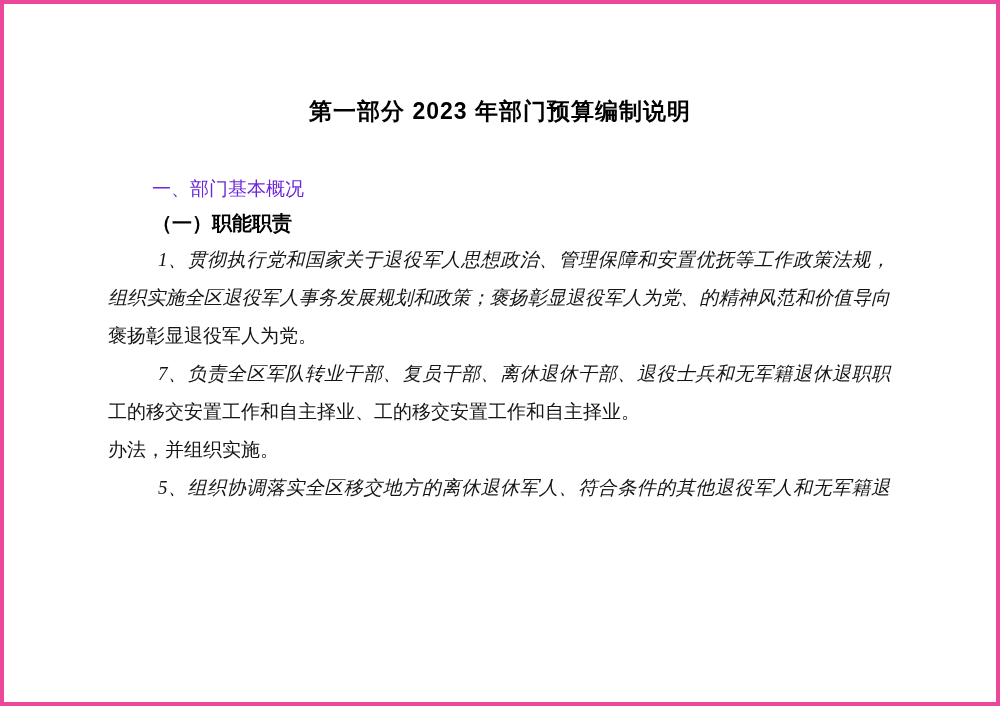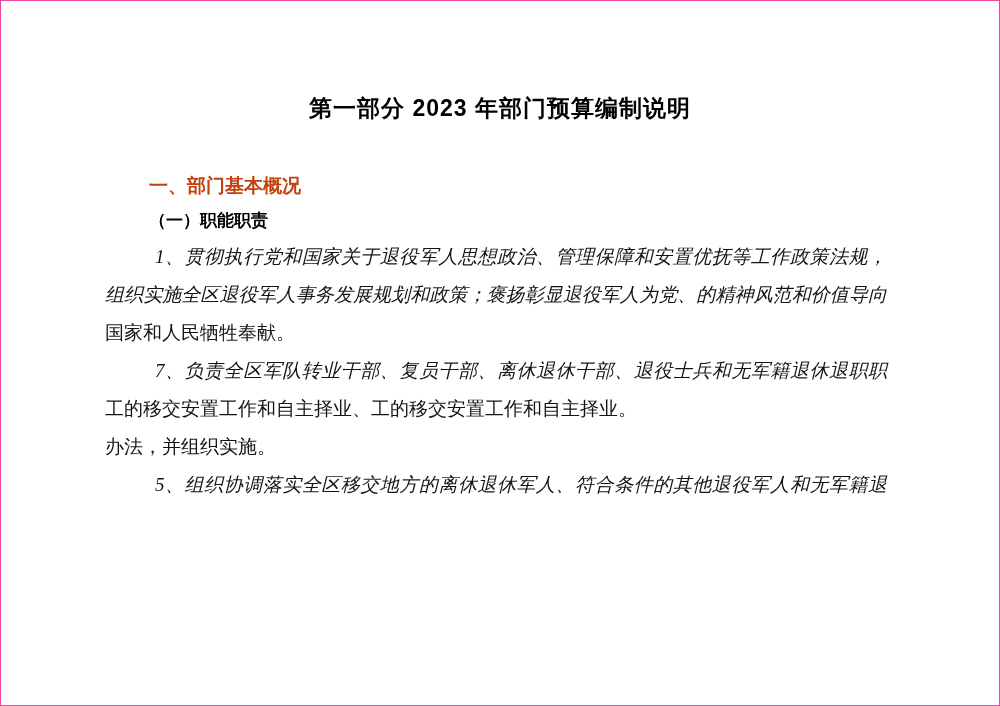--- a/index.html
+++ b/index.html
@@ -5,21 +5,21 @@
   html, body {
     margin: 0;
     padding: 0;
     background: #ffffff;
   }
   .page {
     position: relative;
     width: 1000px;
     height: 706px;
     background: #ffffff;
-    border: 1px solid #ec4899;
+    border: 4px solid #ec4899;
     box-sizing: border-box;
     overflow: hidden;
     color: #141414;
     font-family: "Liberation Serif", "DejaVu Serif", serif;
   }
   .doc-title {
     position: absolute;
     top: 88px;
     left: 0;
     right: 0;
@@ -39,31 +39,31 @@
     width: 782px;
   }
   .line {
     font-size: 19px;
     height: 38px;
     line-height: 38px;
     white-space: nowrap;
   }
   .line.h1 {
     font-family: "Liberation Sans", "DejaVu Sans", sans-serif;
-    font-weight: 700;
+    font-weight: 400;
     font-size: 19px;
     height: 35px;
     line-height: 35px;
     padding-left: 44px;
-    color: #c2410c;
+    color: #6d28d9;
     white-space: nowrap;
   }
   .line.h2 {
     font-weight: 700;
-    font-size: 17px;
+    font-size: 20px;
     height: 35px;
     line-height: 35px;
     padding-left: 44px;
     color: #000000;
     white-space: nowrap;
     font-family: Liberation Serif, serif;
   }
   .line.indent {
     text-indent: 50px;
   }
@@ -77,19 +77,19 @@
 </head>
 <body>
 
 <div class="page">
   <div class="doc-title">第一部分 2023 年部门预算编制说明</div>
   <div class="content">
       <div class="line h1">一、部门基本概况</div>
       <div class="line h2">（一）职能职责</div>
       <div class="line indent fill">1、贯彻执行党和国家关于退役军人思想政治、管理保障和安置优抚等工作政策法规，</div>
       <div class="line fill">组织实施全区退役军人事务发展规划和政策；褒扬彰显退役军人为党、的精神风范和价值导向</div>
-      <div class="line">国家和人民牺牲奉献。</div>
+      <div class="line">褒扬彰显退役军人为党。</div>
       <div class="line indent fill">7、负责全区军队转业干部、复员干部、离休退休干部、退役士兵和无军籍退休退职职</div>
       <div class="line">工的移交安置工作和自主择业、工的移交安置工作和自主择业。</div>
       <div class="line">办法，并组织实施。</div>
       <div class="line indent fill">5、组织协调落实全区移交地方的离休退休军人、符合条件的其他退役军人和无军籍退</div>
     </div>
 </div>
 
 </body></html>

